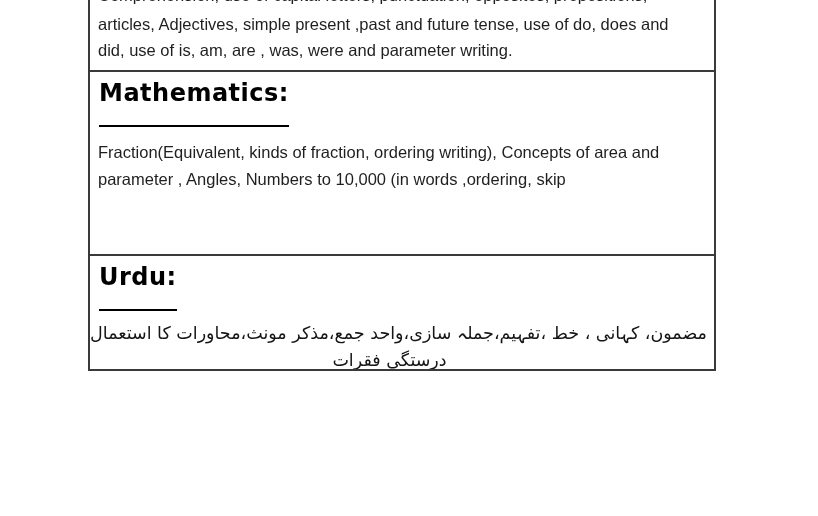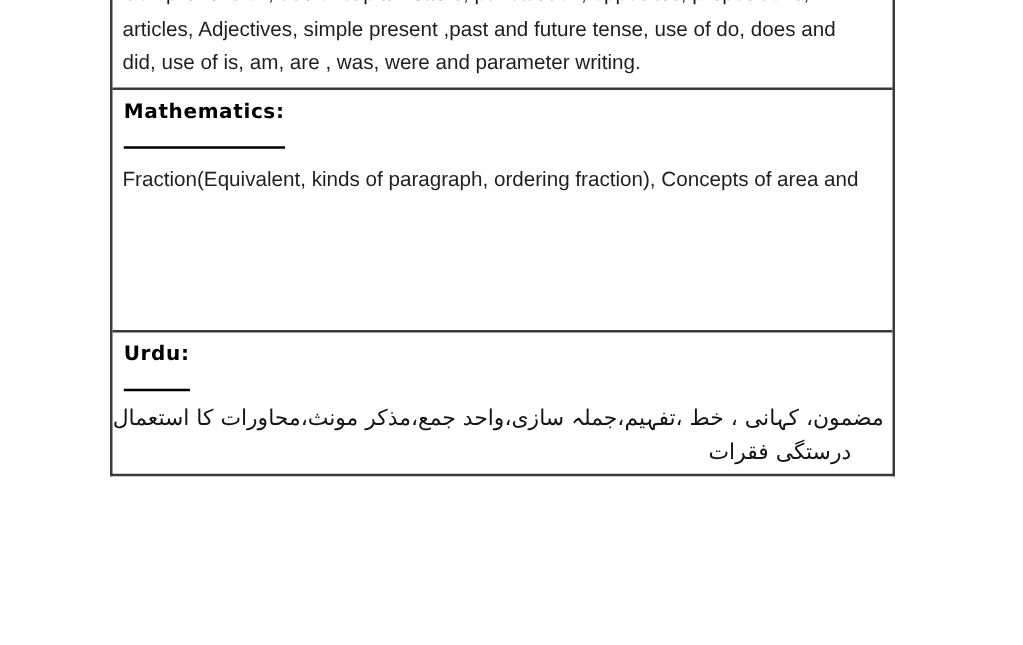--- a/index.html
+++ b/index.html
@@ -29,21 +29,21 @@
   .cell {
     box-sizing: border-box;
     padding: 0 6px 0 8px;
     overflow: hidden;
   }
   .cell + .cell {
     border-top: 2px solid #3a3a3a;
   }
   .cell-english { height: 70px; }
   .cell-math    { height: 184px; }
-  .cell-urdu    { height: 115px; margin-top: 10px; }
+  .cell-urdu    { height: 115px; }
 
   .clipped-line {
     height: 8px;
     overflow: hidden;
     position: relative;
   }
   .clipped-line span {
     display: block;
     margin-top: -18px;
     font-size: 16.5px;
@@ -55,21 +55,21 @@
     line-height: 26px;
     white-space: nowrap;
   }
   .english-lines { margin-top: 3px; }
 
   .section-heading {
     display: inline-block;
     margin: 8px 0 0 1px;
     font-family: "DejaVu Sans", sans-serif;
     font-weight: bold;
-    font-size: 16px;
+    font-size: 24px;
     letter-spacing: 0.5px;
     color: #000000;
     border-bottom: 2.5px solid #000000;
     padding-bottom: 19px;
     line-height: 1.1;
   }
   .math-lines { margin-top: 12px; }
   .math-lines .body-line { line-height: 26.5px; }
 
   .urdu-lines {
@@ -81,20 +81,21 @@
     font-size: 17.5px;
     color: #151515;
   }
   .urdu-line {
     line-height: 27px;
     white-space: nowrap;
   }
   .urdu-line-2 {
     margin-left: 0;
     margin-right: 26px;
+    text-align: center;
   }
 </style>
 </head>
 <body>
 
 <div class="page">
   <div class="doc-table">
 
     <div class="cell cell-english">
       <div class="clipped-line">
@@ -102,21 +103,22 @@
       </div>
       <div class="english-lines">
         <div class="body-line">articles, Adjectives,  simple present ,past and future tense, use of do, does and</div>
         <div class="body-line">did, use of is, am, are , was, were and parameter writing.</div>
       </div>
     </div>
 
     <div class="cell cell-math">
       <span class="section-heading">Mathematics:</span>
       <div class="math-lines">
-        <div class="body-line">Fraction(Equivalent, kinds of paragraph, ordering fraction), Concepts of area and</div>
+        <div class="body-line">Fraction(Equivalent, kinds of fraction, ordering writing), Concepts of area and</div>
+        <div class="body-line">parameter , Angles, Numbers to 10,000 (in words ,ordering, skip</div>
       </div>
     </div>
 
     <div class="cell cell-urdu">
       <span class="section-heading">Urdu:</span>
       <div class="urdu-lines" dir="rtl">
         <div class="urdu-line">مضمون، کہانی ، خط ،تفہیم،جملہ سازی،واحد جمع،مذکر مونث،محاورات کا استعمال،</div>
         <div class="urdu-line urdu-line-2">درستگی فقرات</div>
       </div>
     </div>

